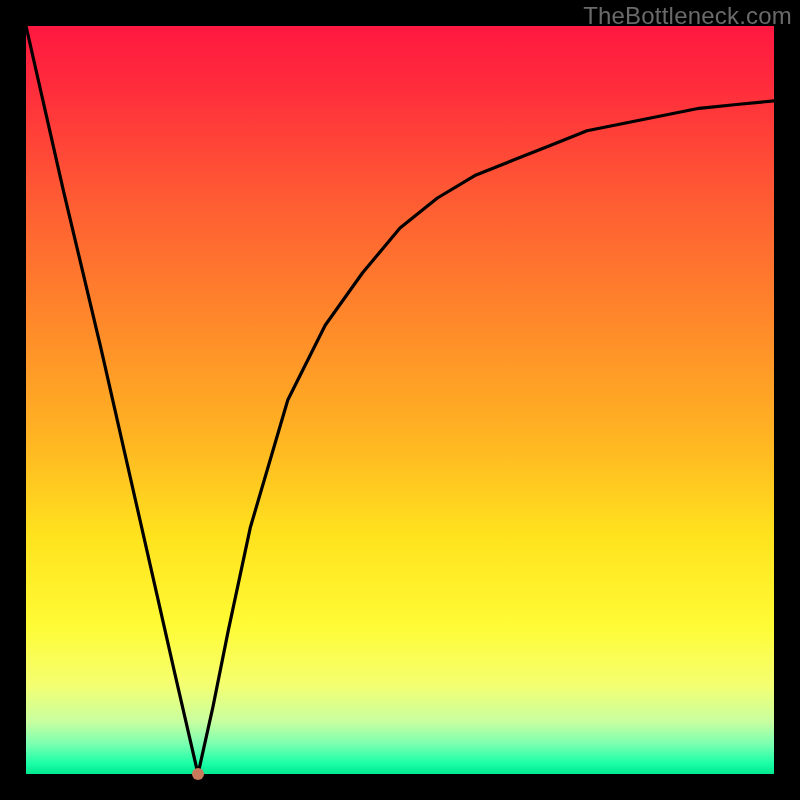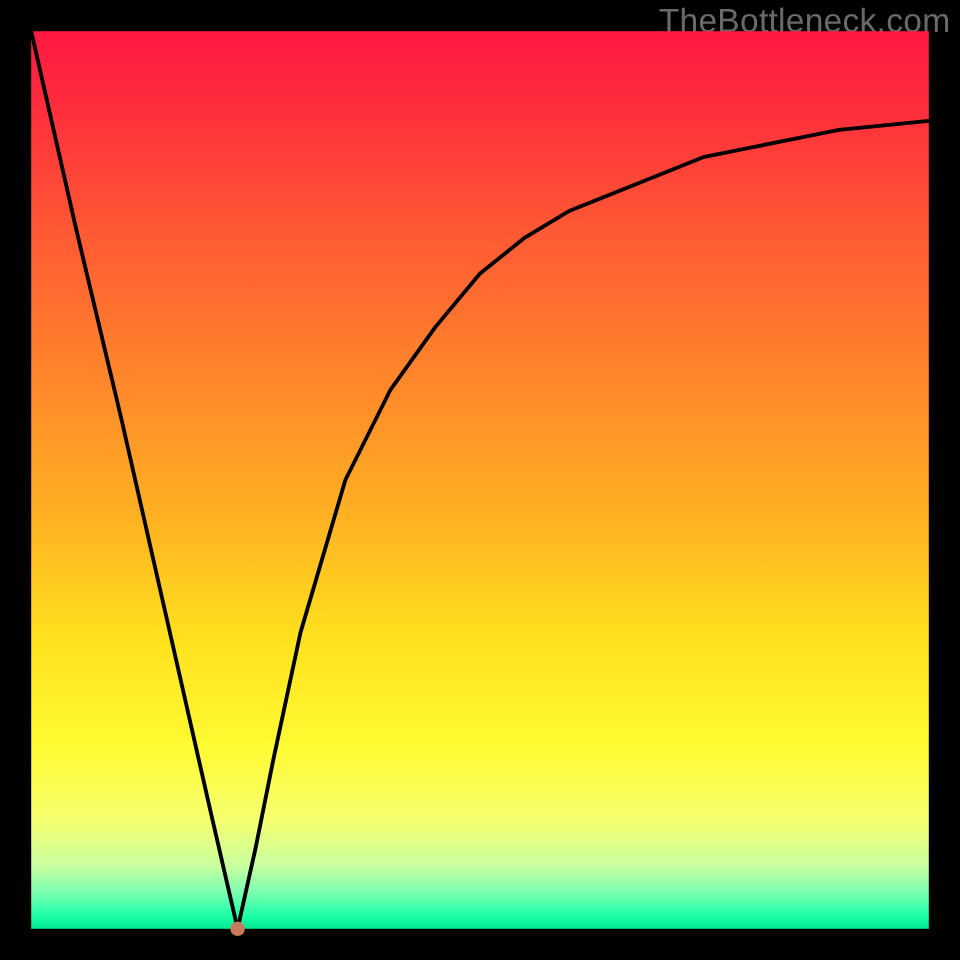--- a/index.html
+++ b/index.html
@@ -40,21 +40,21 @@
       #7affb0 96%,
       #1effa8 98.5%,
       #00e890 100%
     );
   }
   .watermark {
     position: absolute;
     top: 2px;
     right: 8px;
     color: #6a6a6a;
-    font-size: 28px;
+    font-size: 24px;
     letter-spacing: 0.2px;
     font-weight: 400;
     user-select: none;
   }
   svg.curve {
     position: absolute;
     top: 0;
     left: 0;
     width: 748px;
     height: 748px;

